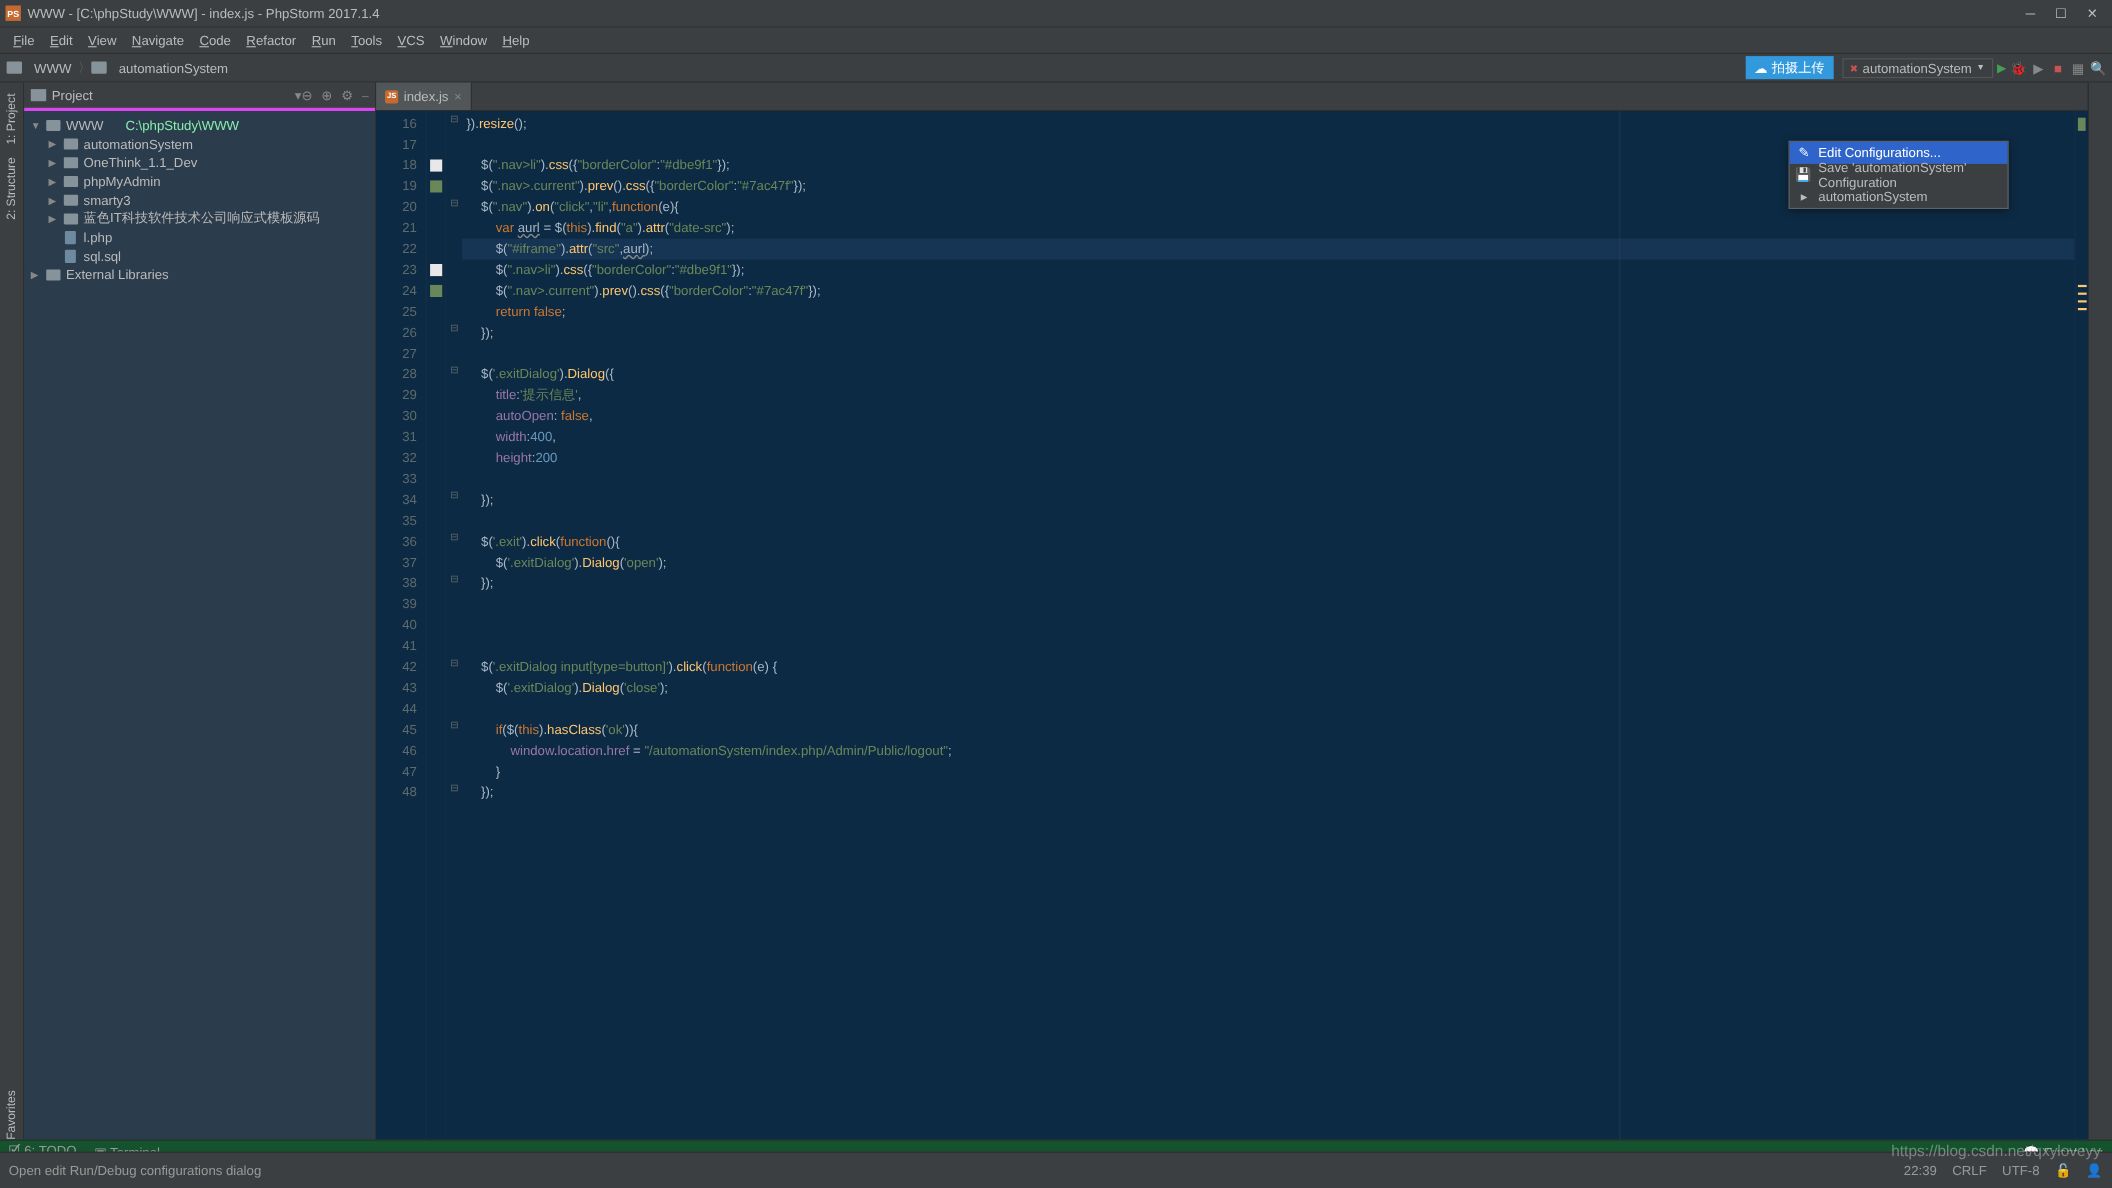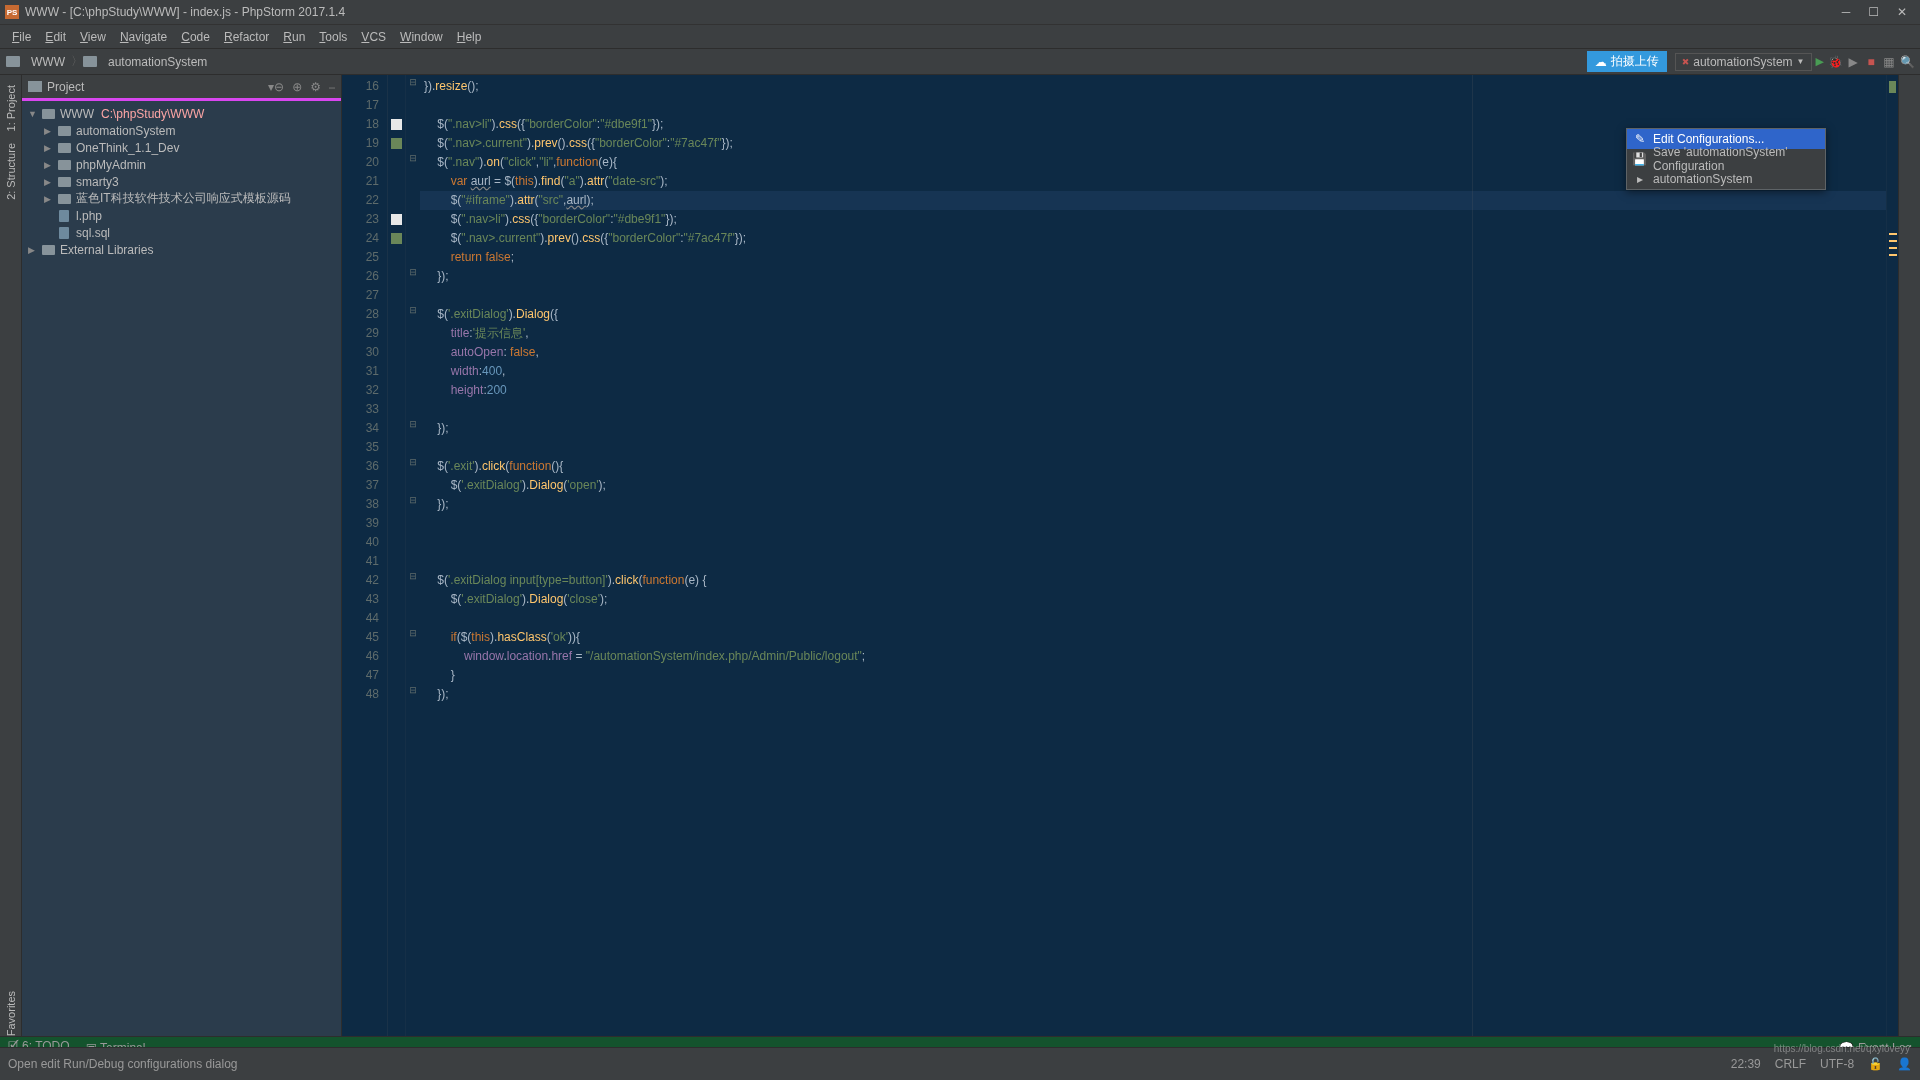--- a/index.html
+++ b/index.html
@@ -32,21 +32,21 @@
 .project-header .folder-icon{width:14px;height:11px;background:#87939a;margin-right:5px}
 .project-header .label{color:#bbb;flex:1}
 .project-header .dropdown{color:#888;margin-left:4px}
 .project-header .tools{display:flex;gap:8px;color:#888}
 .tree{flex:1;padding:4px 0;background:#2b3c4c;overflow:auto}
 .tree-item{display:flex;align-items:center;padding:1px 0 1px 6px;color:#bbb;height:17px;cursor:pointer}
 .tree-item .arrow{width:12px;color:#888;font-size:9px}
 .tree-item .icon{width:16px;height:13px;margin-right:4px;display:inline-flex;align-items:center;justify-content:center}
 .folder-ico{background:#87939a;width:13px;height:10px;border-radius:1px}
 .file-ico{width:10px;height:12px;background:#6e8a9e;border-radius:1px}
-.tree-item .path-hint{color:#fca5a5;margin-left:7px}
+.tree-item .path-hint{color:#86efac;margin-left:20px}
 .indent-1{padding-left:22px}
 .editor-area{flex:1;display:flex;flex-direction:column;background:#0d2a44}
 .tab-bar{height:26px;background:#3c3f41;display:flex;align-items:center;border-bottom:1px solid #2d2d2d}
 .file-tab{height:25px;background:#515658;display:flex;align-items:center;padding:0 8px;gap:5px;color:#bbb;border-right:1px solid #2d2d2d}
 .file-tab .tab-icon{width:12px;height:12px;background:#c66a32;border-radius:2px;font-size:7px;color:#fff;display:flex;align-items:center;justify-content:center;font-weight:bold}
 .file-tab .close{color:#888}
 .editor{flex:1;display:flex;background:#0d2a44;font-family:Consolas,monospace;font-size:13px;position:relative;overflow:hidden}
 .gutter{width:46px;background:#0d2a44;border-right:1px solid rgba(100,100,100,0.15);text-align:right;padding-right:8px;color:#5e6b6b;line-height:19px;padding-top:2px}
 .gutter div{height:19px}
 .marker-col{width:18px;background:#0d2a44;border-right:1px solid rgba(100,100,100,0.1);padding-top:2px}
@@ -68,21 +68,21 @@
 .err-col .mark{width:8px;height:2px;background:#ffc66d;margin:0 auto}
 .right-gutter{width:22px;background:#3c3f41;border-left:1px solid #2d2d2d}
 .context-menu{position:absolute;top:128px;right:94px;width:200px;background:#3c3f41;border:1px solid #5e6366;box-shadow:0 2px 8px rgba(0,0,0,0.5);z-index:100}
 .context-menu .item{height:20px;display:flex;align-items:center;padding:0 6px;color:#bbb;gap:6px}
 .context-menu .item.selected{background:#2f65ca;color:#fff}
 .context-menu .item .mi-icon{width:14px;height:14px;display:inline-flex;align-items:center;justify-content:center}
 .statusbar{position:absolute;bottom:0;left:0;right:0;height:22px;background:#3c3f41;border-top:1px solid #2d2d2d;display:flex;align-items:center;padding:16px 8px;color:#999}
 .statusbar .right{margin-left:auto;display:flex;gap:14px;align-items:center}
 .toolwin-bar{position:absolute;bottom:22px;left:0;right:0;height:22px;background:#14532d;display:flex;align-items:center;padding:0 8px;gap:16px;color:#999;border-top:1px solid #2d2d2d}
 .toolwin-bar .spacer{flex:1}
-.watermark{position:absolute;bottom:26px;right:10px;color:rgba(200,200,200,0.5);font-size:10px}
+.watermark{position:absolute;bottom:26px;right:10px;color:rgba(200,200,200,0.5);font-size:14px}
 .vline{position:absolute;top:0;bottom:0;left:1130px;width:1px;background:rgba(100,100,100,0.2)}
 </style>
 </head>
 <body>
 
 <div class="titlebar">
   <span class="app-icon">PS</span>
   <span class="title">WWW - [C:\phpStudy\WWW] - index.js - PhpStorm 2017.1.4</span>
   <div class="win-controls">
     <span>─</span>
@@ -212,20 +212,27 @@
           <span class="arrow">▶</span>
           <span class="icon">
             <span class="folder-ico"></span>
           </span>
           <span>External Libraries</span>
         </div>
       </div>
   </div>
 
   <div class="editor-area">
+    <div class="tab-bar">
+      <div class="file-tab">
+        <span class="tab-icon">JS</span>
+        <span>index.js</span>
+        <span class="close">×</span>
+      </div>
+    </div>
     <div class="editor">
       <div class="gutter" id="gutter">
           <div>16</div>
           <div>17</div>
           <div>18</div>
           <div>19</div>
           <div>20</div>
           <div>21</div>
           <div>22</div>
           <div>23</div>

